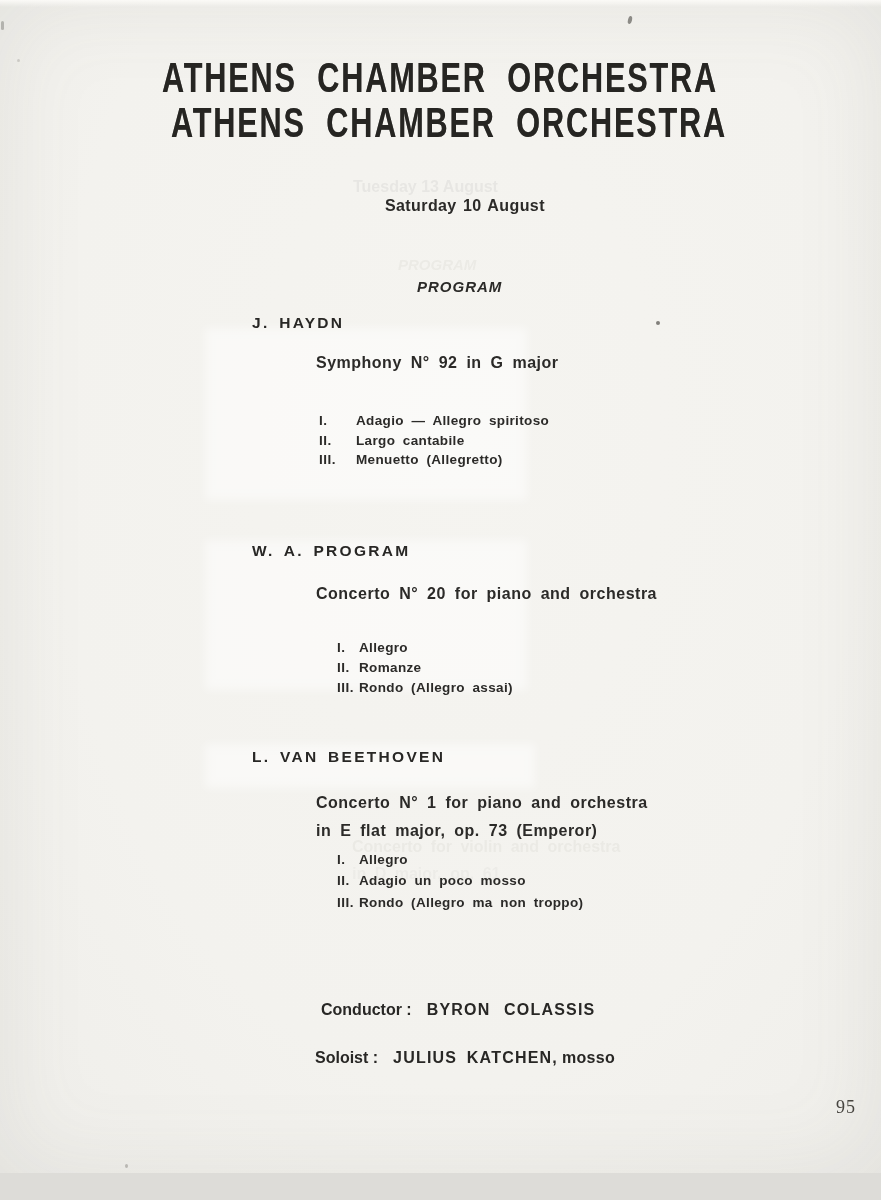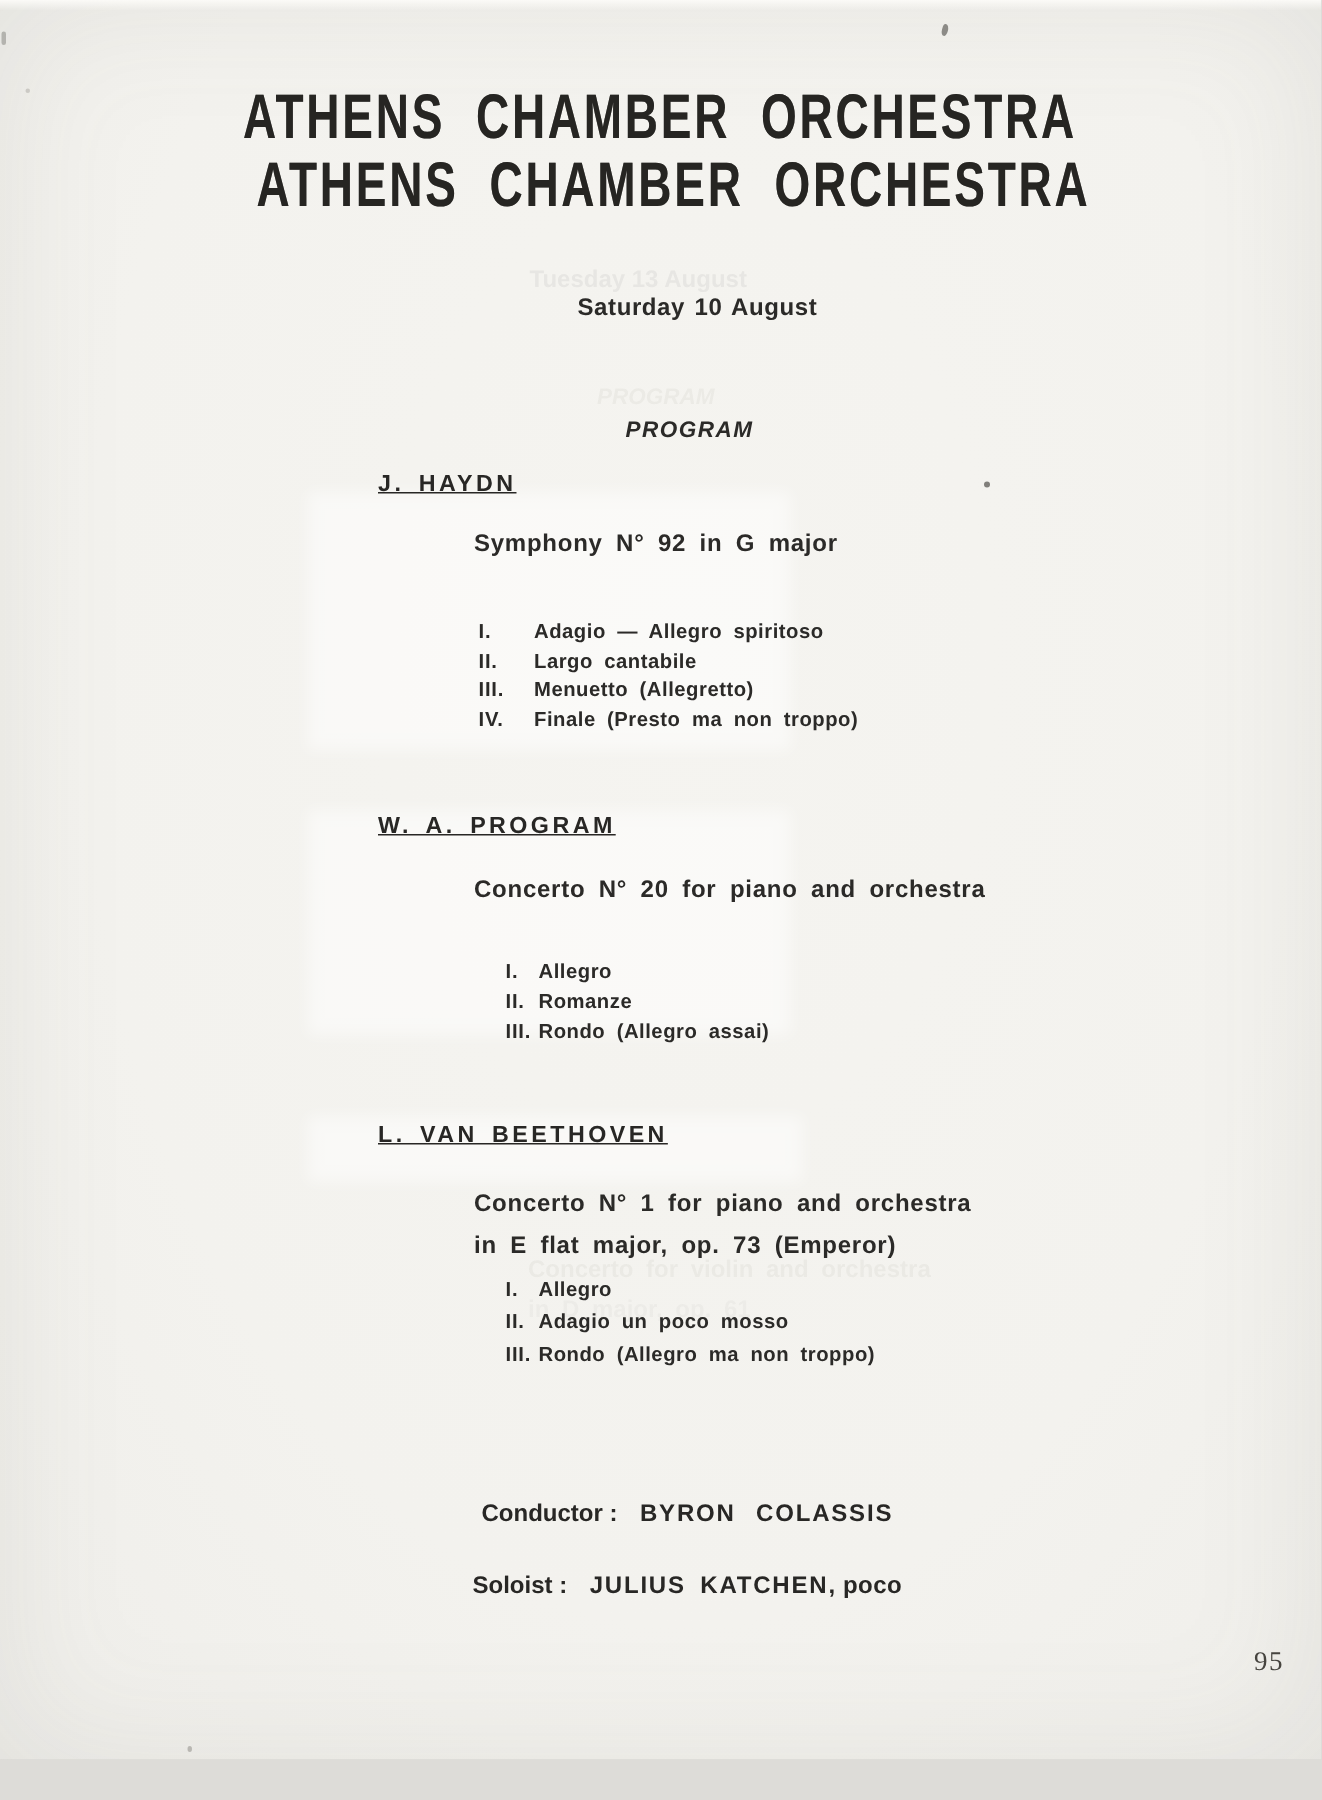--- a/index.html
+++ b/index.html
@@ -27,21 +27,21 @@
     letter-spacing:2.5px; word-spacing:14px;
     transform:scaleX(0.73); transform-origin:left top;
     color:#262522; text-shadow:0 0 0.4px rgba(38,37,34,0.55);
   }
   .g-title { left:162px; top:57px; }
   .date { left:385px; top:198px; font-size:16px; font-weight:700; letter-spacing:0.4px; word-spacing:1.5px; }
   .g-date { left:353px; top:179px; font-size:16px; font-weight:700; }
   .program { left:417px; top:279px; font-size:15px; font-weight:700; font-style:italic; letter-spacing:1px; }
   .g-program { left:398px; top:257px; font-size:15px; font-weight:700; font-style:italic; }
 
-  .composer { font-size:15.5px; font-weight:700; letter-spacing:2.3px; word-spacing:3px; color:#282725;text-decoration:underline; }
+  .composer { font-size:15.5px; font-weight:700; letter-spacing:2.3px; word-spacing:3px; color:#282725; }
   .worklines { font-size:16px; font-weight:700; letter-spacing:0.5px; word-spacing:4px; color:#2b2a28; }
   .worklines div { white-space:nowrap; }
   .mv-list { position:absolute; }
   .mv { display:flex; font-size:13.5px; font-weight:700; white-space:nowrap; }
   .mv .num { flex:0 0 37px; letter-spacing:0.5px; }
   .mv-narrow .mv .num { flex-basis:22px; }
   .mv .nm { letter-spacing:0.35px; word-spacing:3.5px; }
   .haydn-mv .mv { line-height:19.7px; }
   .mozart-mv .mv { line-height:20px; }
   .beet-mv .mv { line-height:21.3px; }
@@ -89,24 +89,20 @@
       <span class="nm">Adagio — Allegro spiritoso</span>
     </div>
     <div class="mv">
       <span class="num">II.</span>
       <span class="nm">Largo cantabile</span>
     </div>
     <div class="mv">
       <span class="num">III.</span>
       <span class="nm">Menuetto (Allegretto)</span>
     </div>
-    <div class="mv">
-      <span class="num">IV.</span>
-      <span class="nm">Finale (Presto ma non troppo)</span>
-    </div>
   </div>
 
   <div class="abs composer" style="left:252px; top:543px;">W. A. PROGRAM</div>
   <div class="abs worklines" style="left:316px; top:581px; line-height:25.5px;">
     <div>Concerto N° 20 for piano and orchestra</div>
   </div>
   <div class="mv-list mv-narrow mozart-mv" style="left:337px; top:638px;">
     <div class="mv">
       <span class="num">I.</span>
       <span class="nm">Allegro</span>
@@ -138,21 +134,21 @@
     <div class="mv">
       <span class="num">III.</span>
       <span class="nm">Rondo (Allegro ma non troppo)</span>
     </div>
   </div>
 
   <div class="abs credit" style="left:321px; top:1002px;">
     <span>Conductor :</span><span class="cname">BYRON COLASSIS</span>
   </div>
   <div class="abs credit" style="left:315px; top:1050px;">
-    <span>Soloist :</span><span class="cname" style="word-spacing:4px;">JULIUS KATCHEN,</span><span class="cinstr">poco</span>
+    <span>Soloist :</span><span class="cname" style="word-spacing:4px;">JULIUS KATCHEN,</span><span class="cinstr">mosso</span>
   </div>
 
   <div class="abs pageno">95</div>
 
   <div class="speck sp1"></div>
   <div class="speck sp2"></div>
   <div class="speck sp3"></div>
   <div class="speck sp4"></div>
   <div class="speck sp5"></div>
 

